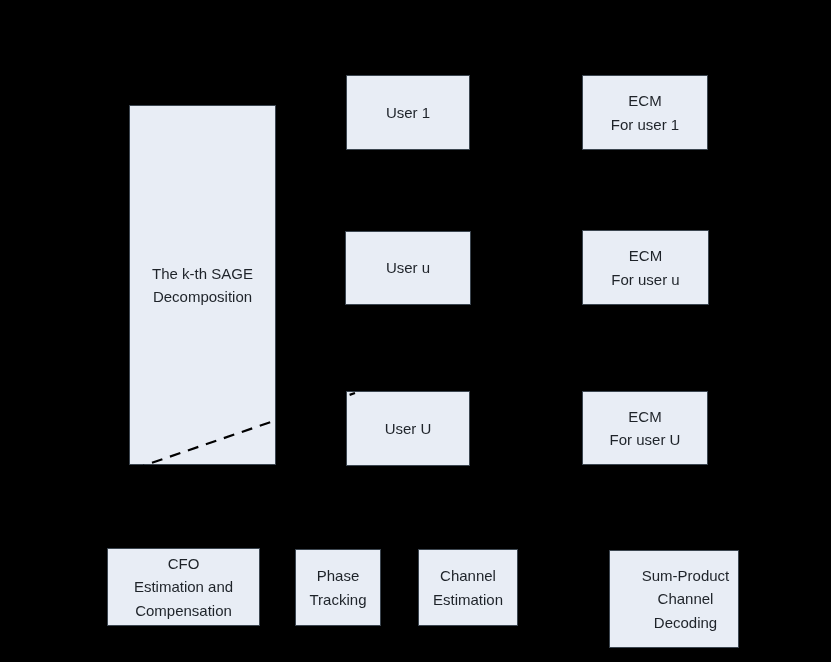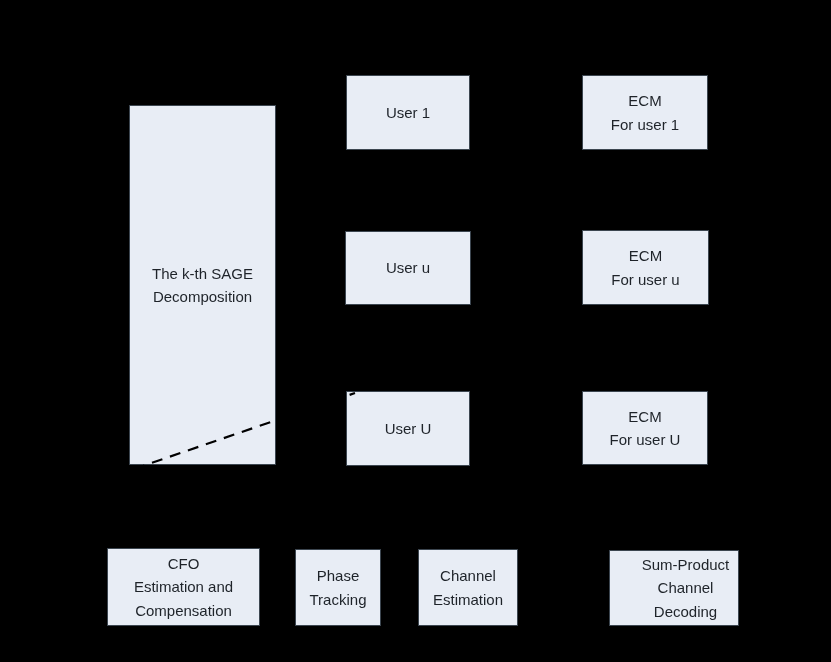--- a/index.html
+++ b/index.html
@@ -89,21 +89,21 @@
   <div class="node" style="left:295px; top:549px; width:86px; height:77px;">
     <span class="lbl">Phase
 Tracking</span>
   </div>
 
   <div class="node" style="left:418px; top:549px; width:100px; height:77px;">
     <span class="lbl">Channel
 Estimation</span>
   </div>
 
-  <div class="node" style="left:609px; top:550px; width:130px; height:76px;padding-left:23px;">
+  <div class="node" style="left:609px; top:550px; width:130px; height:98px;padding-left:23px;">
     <span class="lbl">Sum-Product
 Channel
 Decoding</span>
   </div>
 
   <svg id="overlay" width="831" height="662" viewBox="0 0 831 662">
     <line x1="134" y1="469" x2="355" y2="393" stroke-width="2.2" stroke-dasharray="11 8" stroke="#000000"></line>
   </svg>
 
 </div>

